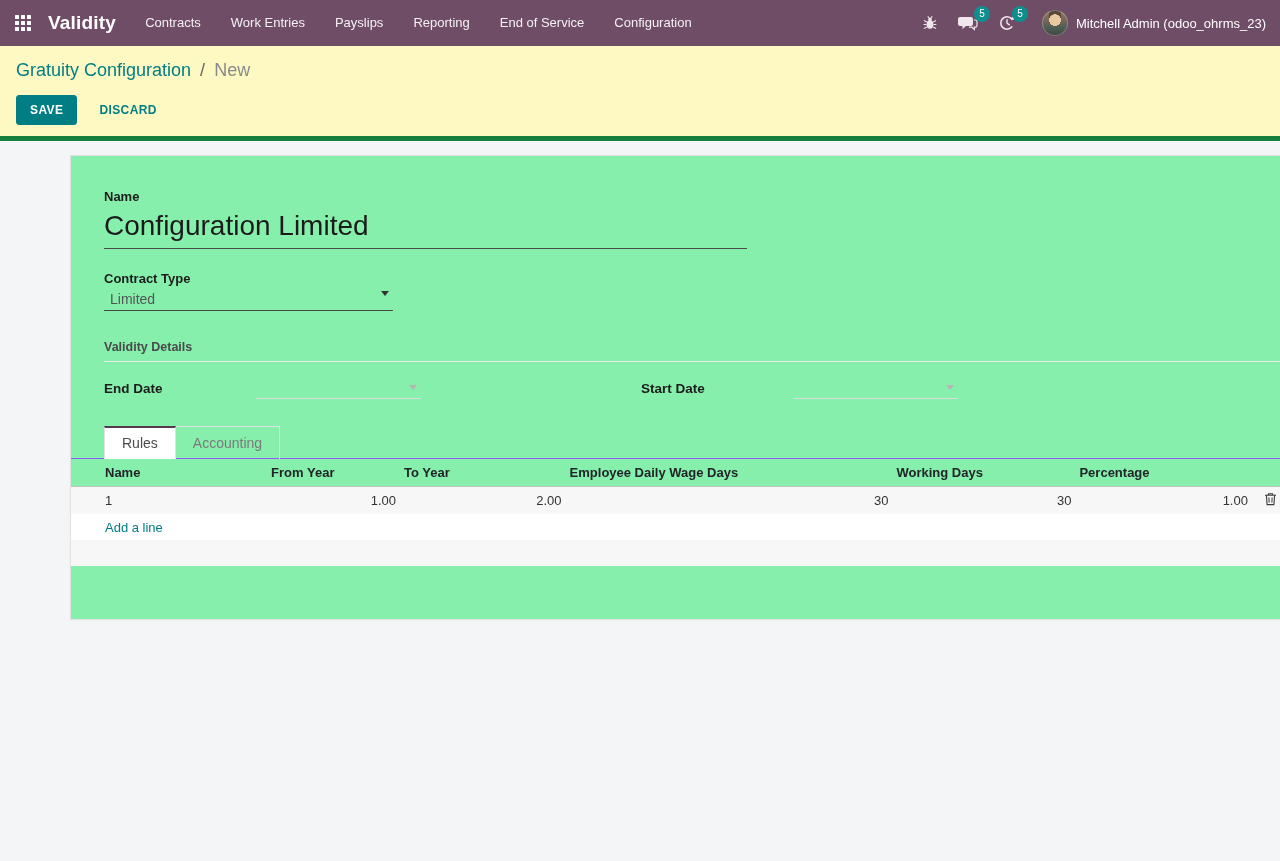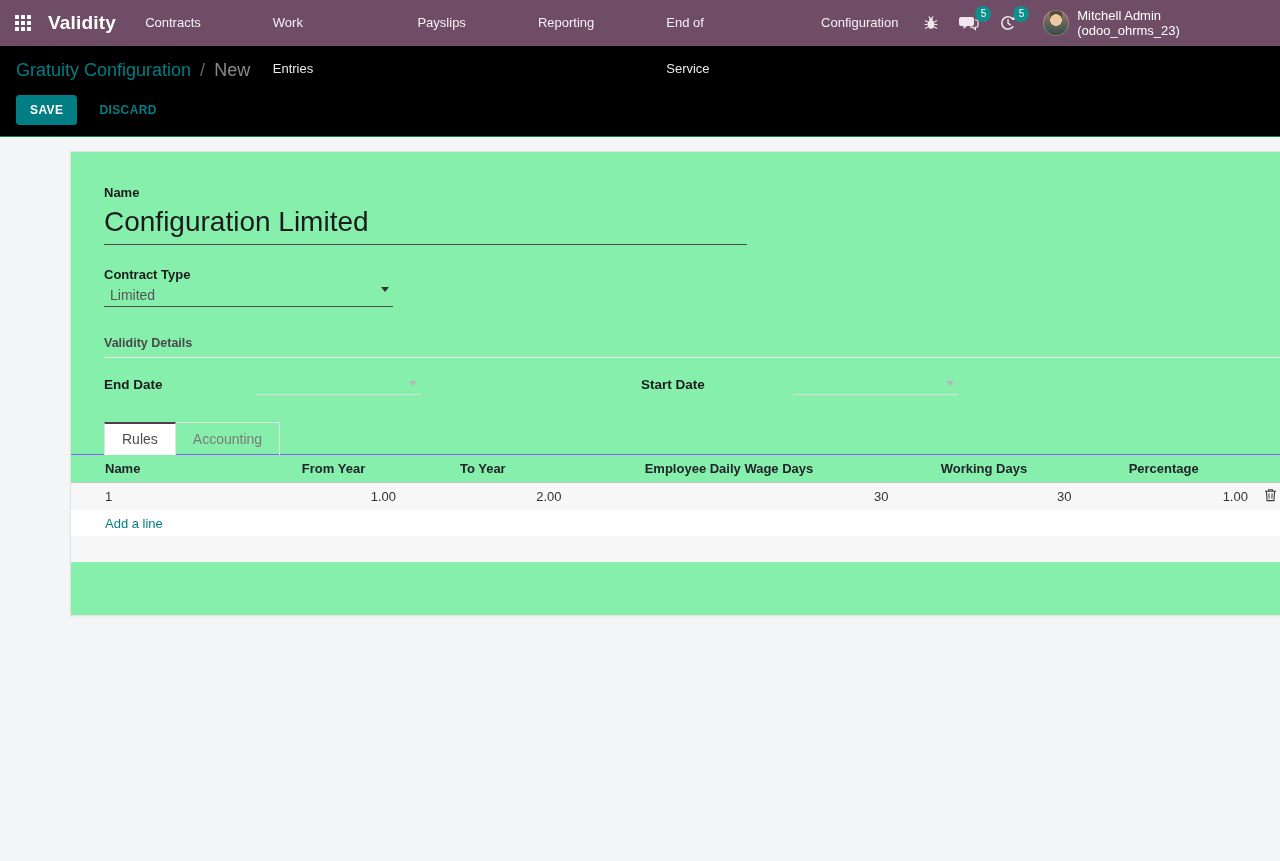--- a/index.html
+++ b/index.html
@@ -5,36 +5,36 @@
   * { margin:0; padding:0; box-sizing:border-box; }
   html,body { width:1280px; height:861px; overflow:hidden; background:#fff;
     font-family:"Liberation Sans","DejaVu Sans",sans-serif; }
 
   
   .topnav { height:46px; background:#6f4d66; display:flex; align-items:center; color:#fff; }
   .apps-btn { padding:0 15px; height:46px; display:flex; align-items:center; cursor:pointer; }
   .grid-icon { display:grid; grid-template-columns:repeat(3,4px); grid-template-rows:repeat(3,4px); gap:2px; }
   .grid-icon span { background:#fff; width:4px; height:4px; border-radius:0.5px; }
   .brand { font-size:19px; font-weight:bold; color:#fff; margin:0 14px 0 2px; letter-spacing:0.2px; }
-  .nav-menu { display:flex; height:46px;gap:42px; }
+  .nav-menu { display:flex; height:46px; }
   .nav-item { font-size:13px; color:rgba(255,255,255,0.92); padding:0 15px; line-height:46px; cursor:pointer; }
   .nav-right { margin-left:auto; display:flex; align-items:center; padding-right:14px; }
   .icon-btn { position:relative; padding:0 10px; height:46px; display:flex; align-items:center; cursor:pointer; }
   .badge { position:absolute; top:6px; right:-2px; min-width:16px; height:16px; border-radius:8px;
     background:#0f8e8e; color:#fff; font-size:10px; line-height:16px; text-align:center; padding:0 3px; }
   .avatar { width:26px; height:26px; border-radius:50%; margin:0 8px 0 16px;
     background:
       radial-gradient(circle at 50% 38%, #e9c9a0 0 30%, rgba(0,0,0,0) 31%),
       radial-gradient(circle at 50% 20%, #5a4636 0 28%, rgba(0,0,0,0) 29%),
       linear-gradient(180deg,#8a7a5e 0%, #75655a 40%, #4e5e52 70%, #3c4a44 100%);
     border:1px solid rgba(255,255,255,0.25); }
   .user-name { font-size:13px; color:#fff; cursor:pointer; }
 
   
-  .control-panel { background:#000000; border-bottom:1px solid #15803d; padding:12px 16px 11px; }
+  .control-panel { background:#fef9c3; border-bottom:5px solid #15803d; padding:12px 16px 11px; }
   .breadcrumb { font-size:18px; line-height:24px; }
   .breadcrumb .bc-link { color:#017e84; cursor:pointer; }
   .breadcrumb .bc-sep { color:#666; padding:0 4px; }
   .breadcrumb .bc-current { color:#8a8a8a; }
   .actions { margin-top:13px; display:flex; align-items:center; }
   .btn-save { background:#017e84; color:#fff; border:1px solid #017e84; font-size:12px; font-weight:bold;
     letter-spacing:0.4px; padding:7px 13px; border-radius:3px; cursor:pointer;
     font-family:"Liberation Sans","DejaVu Sans",sans-serif; }
   .btn-discard { background:none; border:1px solid transparent; color:#017e84; font-size:12px; font-weight:bold;
     letter-spacing:0.4px; padding:7px 13px; margin-left:8px; cursor:pointer;
@@ -68,21 +68,21 @@
   .date-input .date-value { flex:1; font-size:13px; color:#555; }
 
   
   .tabs { margin-top:27px; padding-left:33px; display:flex; border-bottom:1px solid #8b5cf6; }
   .tab { font-size:14px; padding:8px 17px 7px; cursor:pointer; margin-bottom:-1px; border:1px solid #dee2e6; }
   .tab.active { color:#4c4c4c; background:#fff; border-top:2px solid #533a52; border-bottom-color:#fff; padding-top:7px; }
   .tab.inactive { color:#7a7a7a; border-left:none; border-bottom:none; }
 
   
   table.rules { width:100%; border-collapse:collapse; table-layout:fixed; font-size:13px; }
-  table.rules th { font-weight:bold; color:#212529; text-align:center; padding:6px 4px;
+  table.rules th { font-weight:bold; color:#212529; text-align:left; padding:6px 4px;
     border-bottom:1px solid #c3c3c3; white-space:nowrap; overflow:hidden; cursor:pointer; }
   table.rules th.col-name { text-align:left; padding-left:34px; }
   table.rules td { padding:5px 4px; color:#333; text-align:right; height:26px; }
   table.rules td.col-name { text-align:left; padding-left:34px; }
   tr.data-row { background:#f7f7f7; cursor:pointer; }
   tr.addline-row td { text-align:left; padding-left:34px; background:#fff; }
   .add-line-link { color:#017e84; font-size:13px; cursor:pointer; }
   tr.empty-row { background:#f7f7f7; }
   tr.empty-row td { height:26px; }
   .th-icons { text-align:right !important; padding-right:9px !important; color:#555; }

